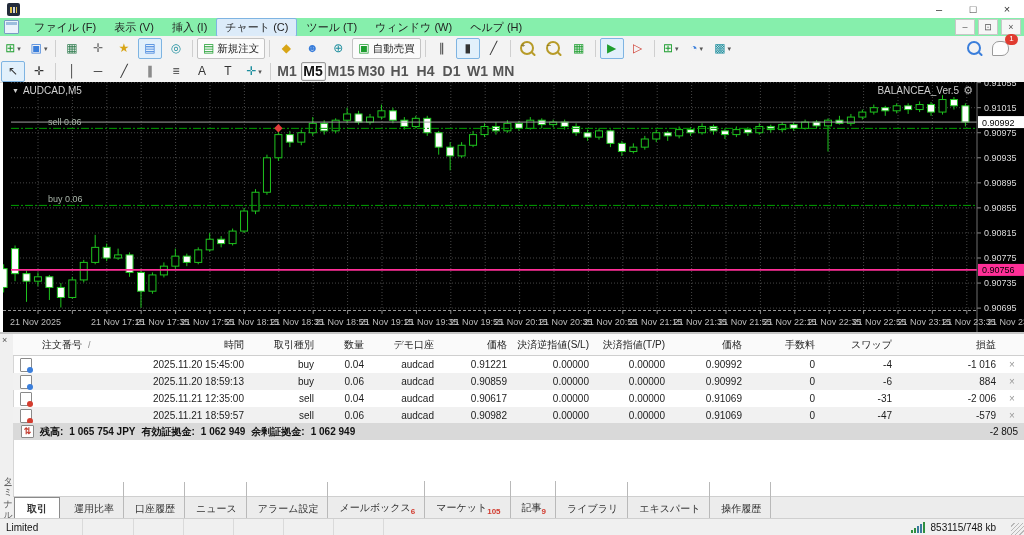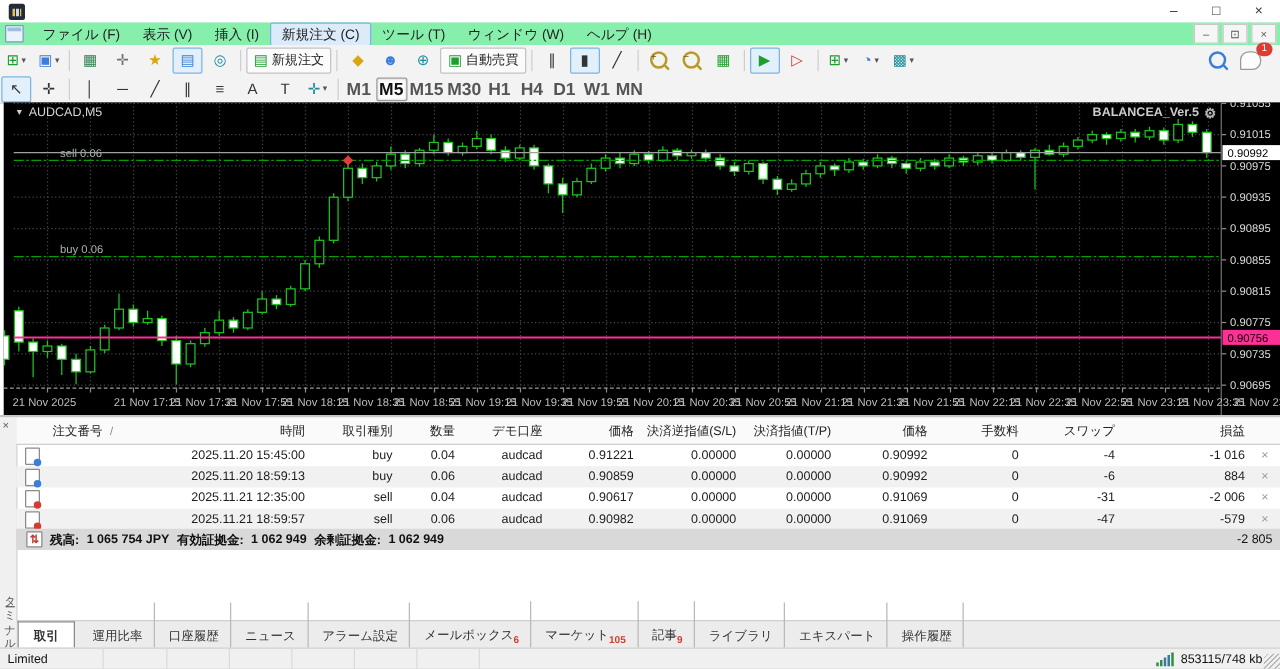--- a/index.html
+++ b/index.html
@@ -46,21 +46,21 @@
   .badge{position:absolute;top:-5px;right:-6px;min-width:11px;height:11px;border-radius:6px;background:#e03b30;color:#fff;
          font-size:8px;display:flex;align-items:center;justify-content:center;padding:0 1px}
   .tf{font-size:14px;font-weight:bold;color:#555;min-width:23px;height:17px;display:flex;align-items:center;justify-content:center;
       border:1px solid transparent;border-radius:2px;margin:0 0.5px}
   .tf.pressed{border-color:#9a9a9a;background:#fdfdfd;color:#111;box-shadow:inset 0 0 2px #bbb}
   
   .chart{position:absolute;top:82px;left:3px;width:1024px;height:298px;background:#000}
   .chart svg{position:absolute;left:0;top:0;display:block}
   .symlabel{position:absolute;left:9px;top:3px;color:#d4d4d4;font-size:10px;display:flex;align-items:center;z-index:3}
   .symlabel .tri{font-size:7px;margin-right:4px;color:#cfcfcf}
-  .ealabel{position:absolute;right:54px;top:2px;color:#cccccc;font-size:10px;font-weight:bold;z-index:3;display:flex;align-items:center}
+  .ealabel{position:absolute;right:54px;top:2px;color:#cccccc;font-size:10px;font-weight:normal;z-index:3;display:flex;align-items:center}
   .gear{margin-left:4px;color:#b8b8b8;font-size:11px}
   
   .terminal{position:absolute;top:332px;left:0;width:1024px;height:186px;background:#ffffff;border-top:2px solid #c6c6c6}
   .term-side{position:absolute;left:0;top:0;width:13px;height:100%;background:#f0f0f0;border-right:1px solid #d6d6d6}
   .term-close{position:absolute;left:2px;top:2px;font-size:9px;color:#555;line-height:1}
   .term-vlabel{position:absolute;left:1px;bottom:4px;writing-mode:vertical-rl;font-size:9px;color:#555;letter-spacing:1px}
   .ttable{position:absolute;left:13px;top:0;width:1011px}
   .trow{display:grid;grid-template-columns:25px 90px 120px 70px 50px 70px 73px 82px 76px 77px 73px 77px 104px 24px;
         height:17px;align-items:center;font-size:10px;color:#1c1c1c}
   .trow.alt{background:#f1f1f1}
@@ -84,21 +84,21 @@
   .tab{padding:20px 9px 4px 9px;color:#333;position:relative;white-space:nowrap;border-right:1px solid #b9b9b9;margin:0 1px}
   .tab.active{background:#fff;border:1px solid #8a8a8a;border-bottom:none;font-weight:bold;padding:4px 12px;margin-right:4px}
   .tab sub{color:#d23b2f;font-size:8px;font-weight:bold}
   
   .statusbar{position:absolute;top:518px;left:0;width:1024px;height:17px;background:#f0f0f0;border-top:1px solid #cfcfcf;
              display:flex;align-items:center;font-size:10px;color:#111}
   .scell{height:100%;display:flex;align-items:center;padding:0 6px;border-right:1px solid #dadada;white-space:nowrap}
   .scell.help{width:499px}
   .scell.prof{width:70px}
   .scell.empty1{width:38px}.scell.empty{width:37px}
-  .straffic{margin-left:auto;display:flex;align-items:center;padding-right:14px}
+  .straffic{margin-left:auto;display:flex;align-items:center;padding-right:28px}
   .sigbars{display:flex;align-items:flex-end;height:11px;margin-right:5px}
   .sigbars i{width:2px;margin-right:1px;display:block}
   .grip{position:absolute;right:0;bottom:0;width:13px;height:13px;
         background:repeating-linear-gradient(135deg,transparent 0 2px,#b9b9b9 2px 3px)}
 </style>
 </head>
 <body>
 
 <div class="titlebar">
   <div class="appicon"></div>
@@ -107,21 +107,21 @@
     <div class="winbtn">□</div>
     <div class="winbtn">×</div>
   </div>
 </div>
 
 <div class="menubar">
   <div class="mdoc"></div>
   <div class="menu-item">ファイル (F)</div>
   <div class="menu-item">表示 (V)</div>
   <div class="menu-item">挿入 (I)</div>
-  <div class="menu-item active">新規注文 (C)</div>
+  <div class="menu-item active">チャート (C)</div>
   <div class="menu-item">ツール (T)</div>
   <div class="menu-item">ウィンドウ (W)</div>
   <div class="menu-item">ヘルプ (H)</div>
   <div class="mdi">
     <div class="mdibtn">–</div>
     <div class="mdibtn">⊡</div>
     <div class="mdibtn">×</div>
   </div>
 </div>
 

